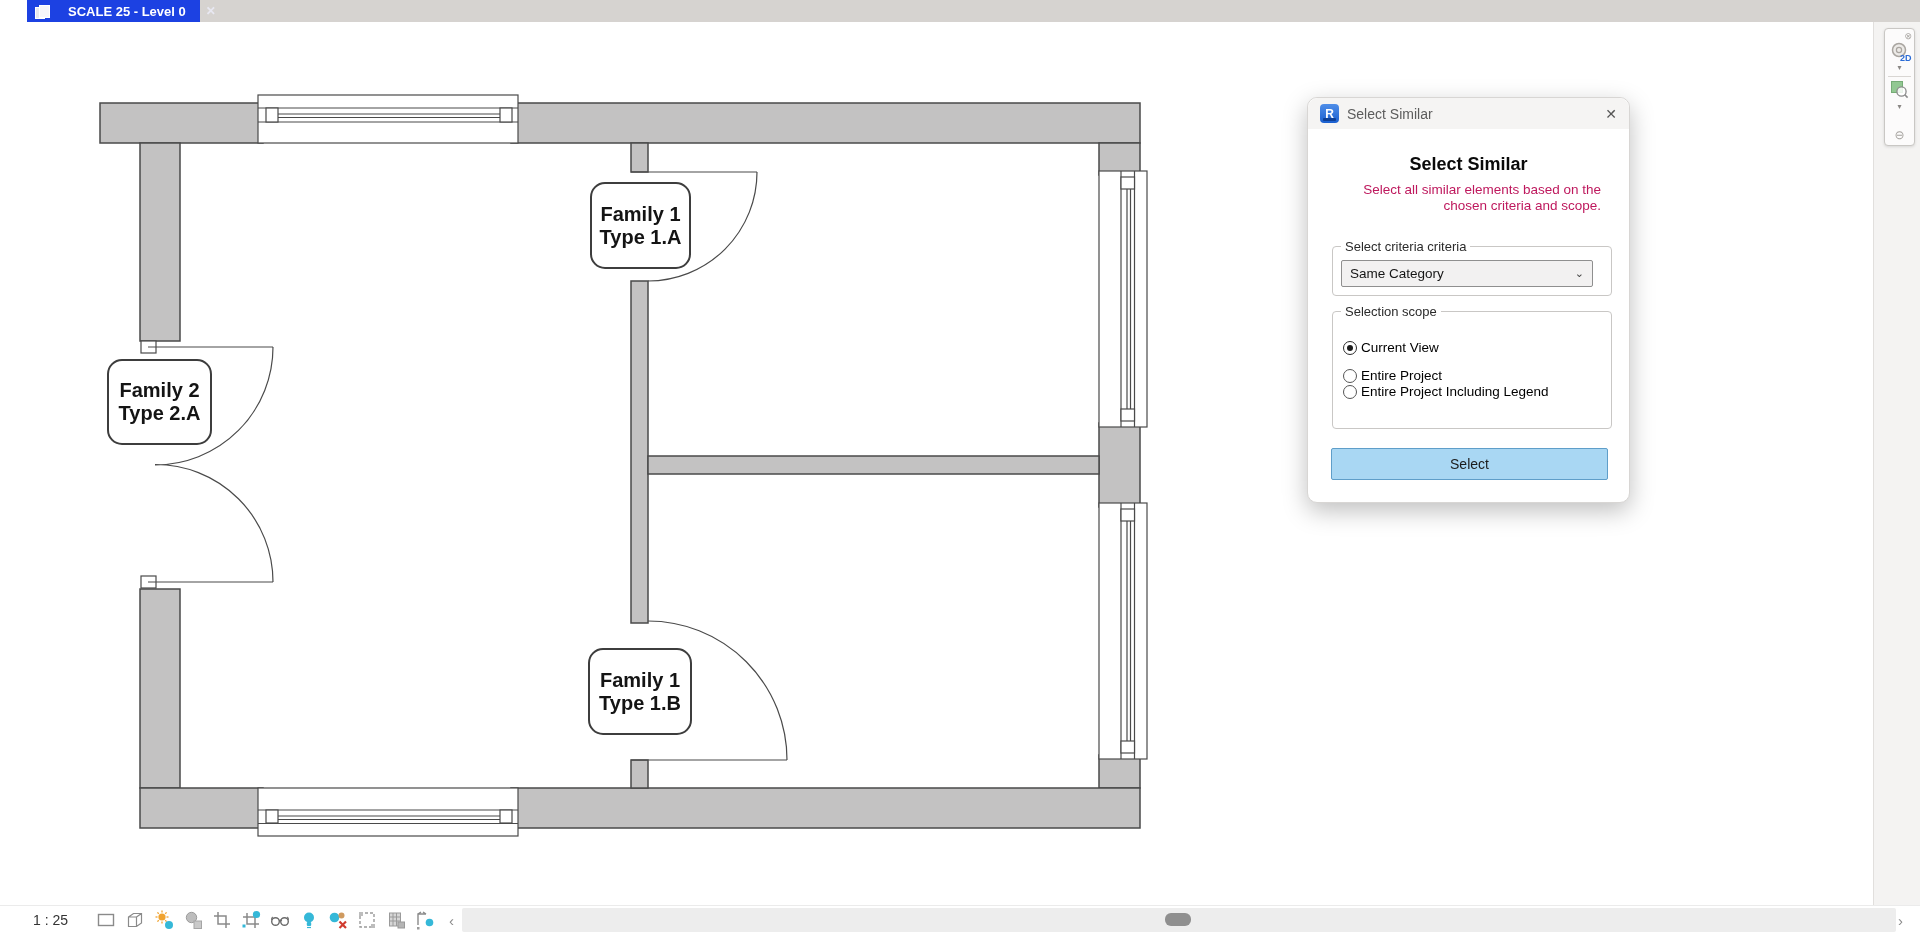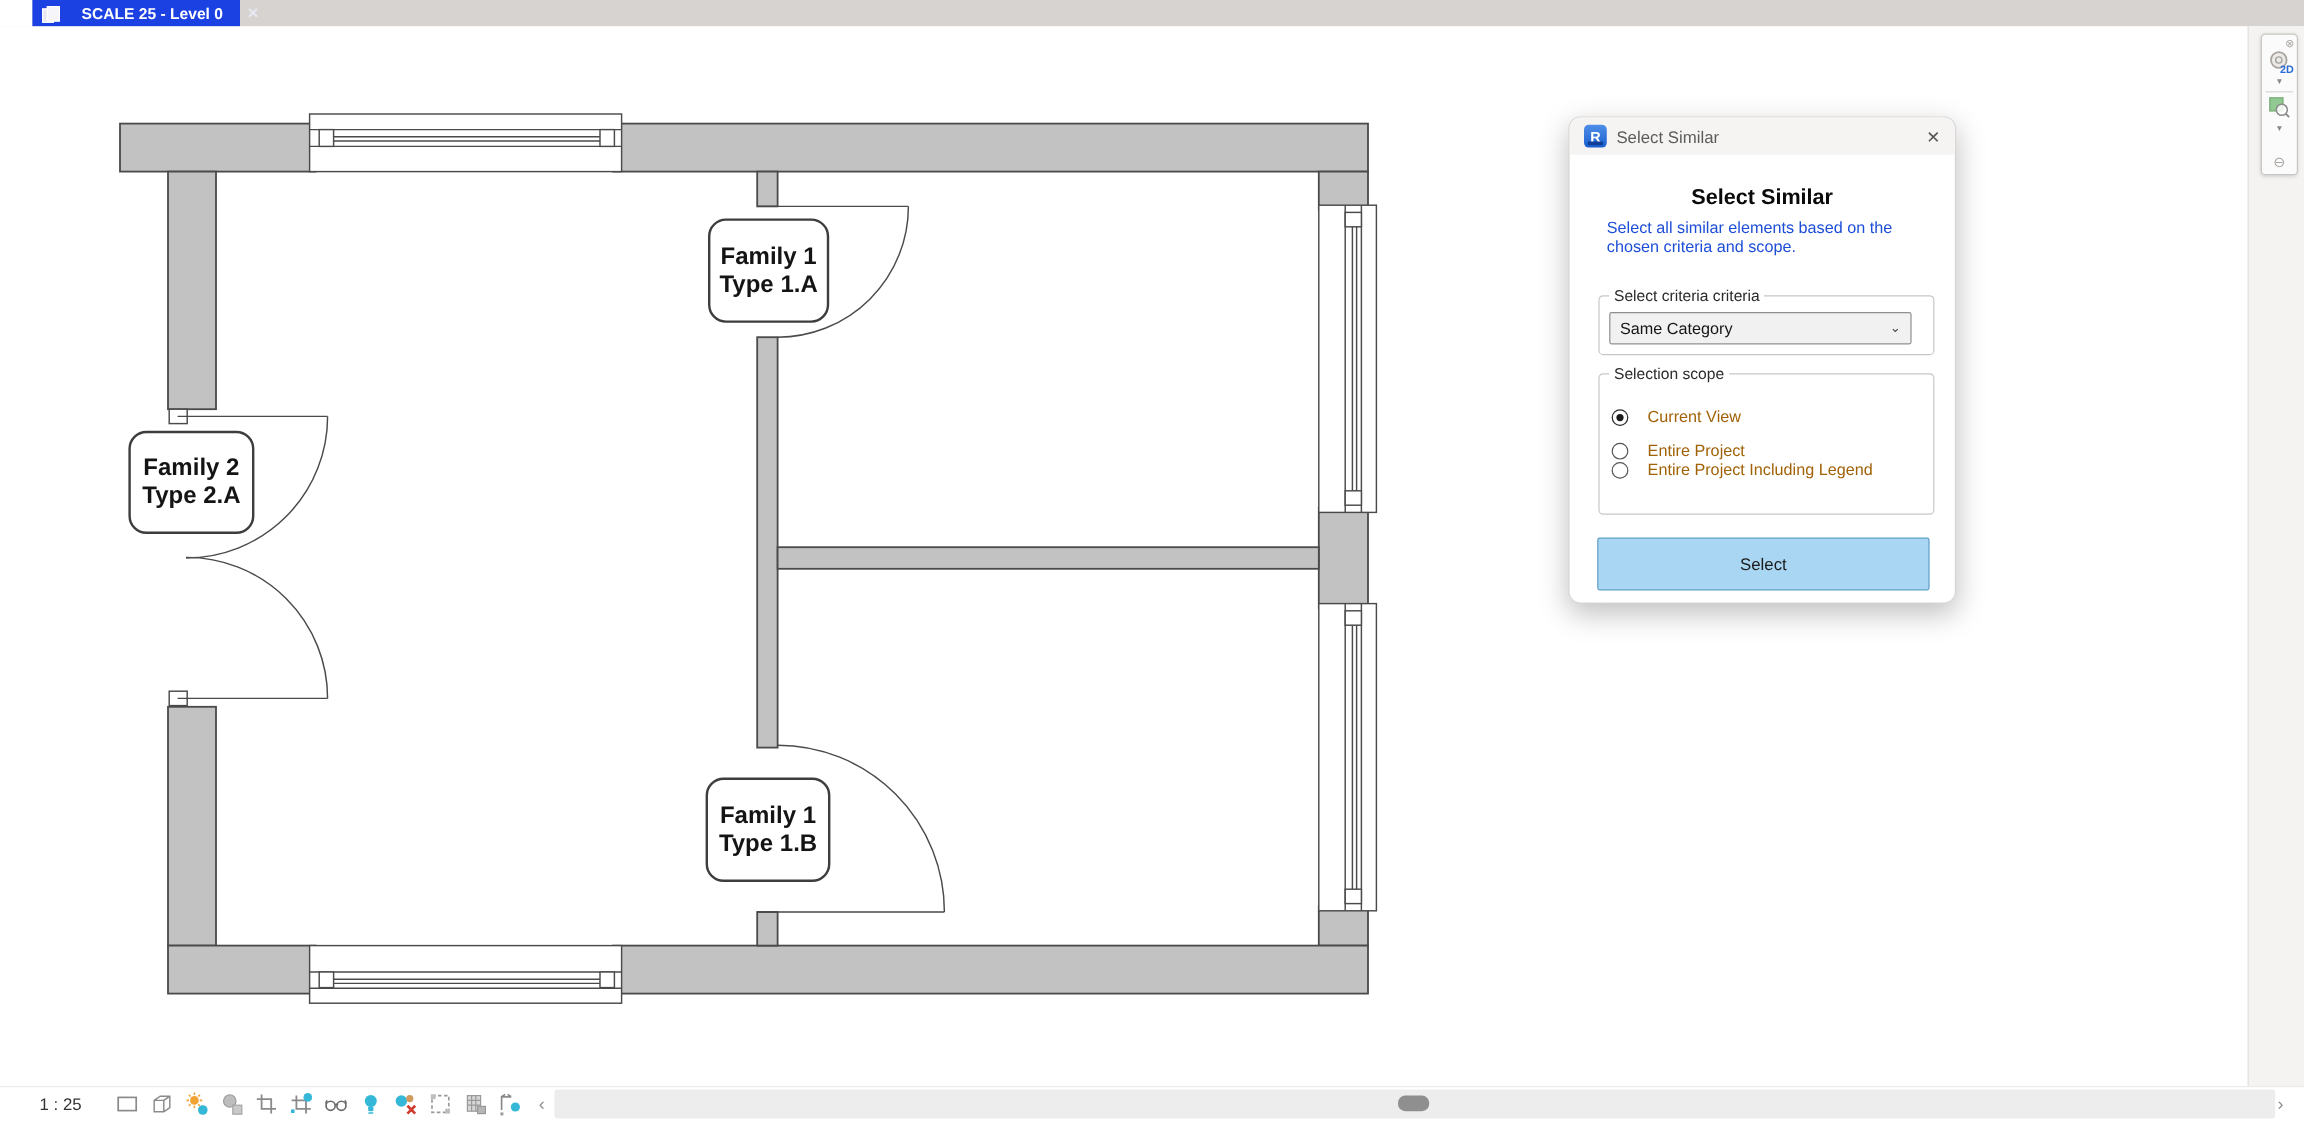--- a/index.html
+++ b/index.html
@@ -68,40 +68,40 @@
                   border-radius:10px 10px 0 0; display:flex; align-items:center; padding:0 12px; gap:8px; }
   .r-icon { width:19px; height:19px; border-radius:4px; background:linear-gradient(#4f8ee8,#1a5fd0);
             position:relative; display:flex; align-items:center; justify-content:center;
             color:#fff; font-weight:bold; font-size:12px; }
   .r-icon::after { content:""; position:absolute; left:3px; right:3px; bottom:2px; height:3px;
                    background:#0d3f96; border-radius:1px; }
   .dlg-title { font-size:14px; color:#5c5c5c; }
   .dlg-close { margin-left:auto; color:#555; font-size:14px; cursor:pointer; }
   .dlg-heading { position:absolute; left:0; top:56px; width:100%; text-align:center;
                  font-size:18px; font-weight:bold; color:#0a0a0a; }
-  .dlg-desc { position:absolute; left:31px; top:84px; width:262px; text-align:left;
-              font-size:13.5px; line-height:15.5px; color:#1d4ed8; }
+  .dlg-desc { position:absolute; left:31px; top:84px; width:262px; text-align:right;
+              font-size:13.5px; line-height:15.5px; color:#be185d; }
   .groupbox { position:absolute; border:1px solid #c9c7c5; border-radius:4px; }
   .gb-criteria { left:24px; top:148px; width:280px; height:50px; }
   .gb-scope { left:24px; top:213px; width:280px; height:118px; }
   .gb-label { position:absolute; top:-8px; left:8px; background:#fff; padding:0 4px;
               font-size:13px; color:#2b2b2b; white-space:nowrap; }
   .combo { position:absolute; left:8px; top:13px; width:252px; height:27px; background:#f2f1f1;
            border:1px solid #8f8f8f; border-radius:2px; display:flex; align-items:center;
            padding:0 8px; font-size:13.5px; color:#151515; cursor:pointer; }
   .combo .chev { margin-left:auto; color:#444; font-size:11px; }
-  .radio-row { position:absolute; left:10px; display:flex; align-items:center; gap:16px;
-               font-size:13.5px; color:#a16207; cursor:pointer; }
+  .radio-row { position:absolute; left:10px; display:flex; align-items:center; gap:4px;
+               font-size:13.5px; color:#000000; cursor:pointer; }
   .rr-0 { top:28px; } .rr-1 { top:56px; } .rr-2 { top:72px; }
   .radio { width:14px; height:14px; border:1px solid #555; border-radius:50%; background:#fff;
            position:relative; flex:0 0 14px; }
   .radio.checked { border-color:#2b2b2b; }
   .radio.checked::after { content:""; position:absolute; left:3px; top:3px; width:6px; height:6px;
                           background:#1b1b1b; border-radius:50%; }
-  .select-btn { position:absolute; left:23px; top:350px; width:277px; height:44px;
+  .select-btn { position:absolute; left:23px; top:350px; width:277px; height:32px;
                 background:#a9d7f3; border:1px solid #5f9ec9; border-radius:2px;
                 font-size:14px; color:#1c1c1c; display:flex; align-items:center; justify-content:center;
                 cursor:pointer; font-family:"Liberation Sans", sans-serif; }
 
   svg .wall { fill:#c3c2c2; stroke:#4a4a4a; stroke-width:1.5; }
   svg .win  { fill:#fff; stroke:#4a4a4a; stroke-width:1.2; }
   svg .ln   { stroke:#4a4a4a; stroke-width:1.2; fill:none; }
 </style>
 </head>
 <body>

